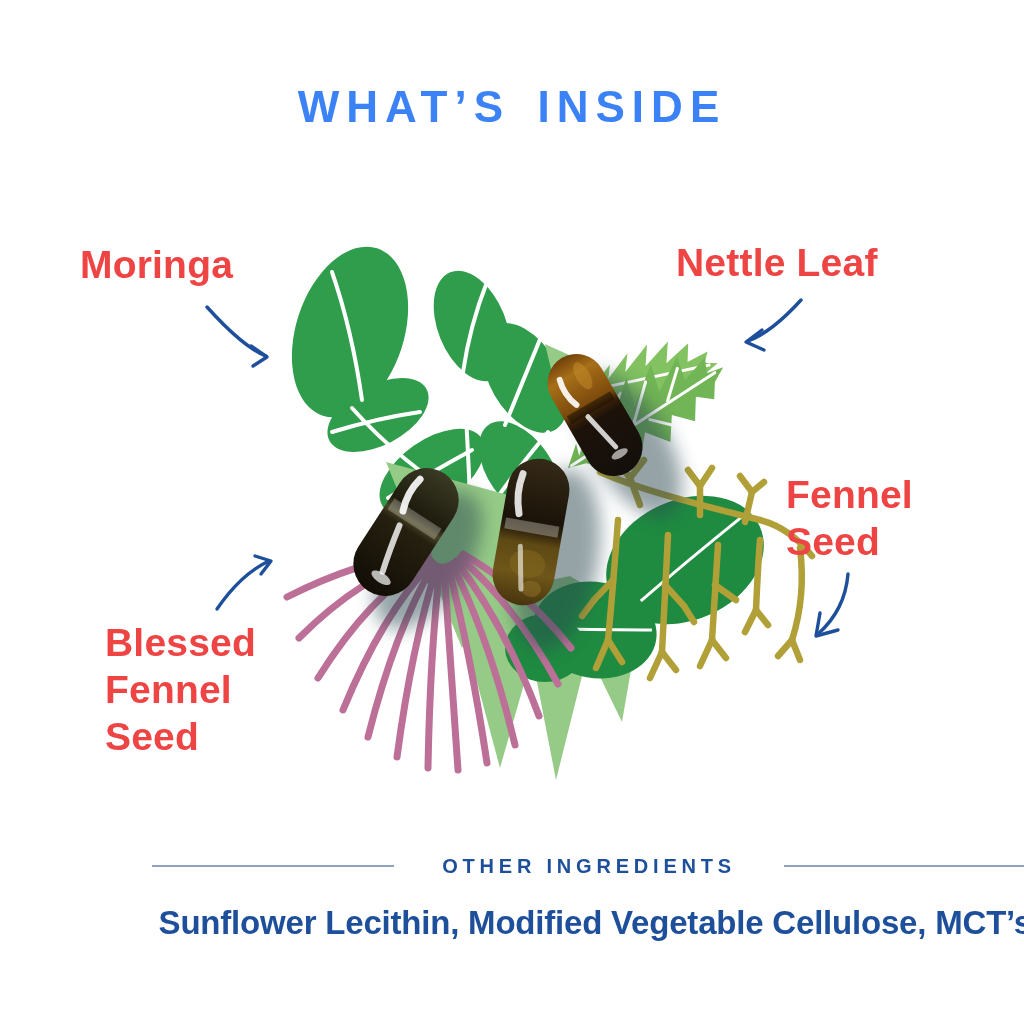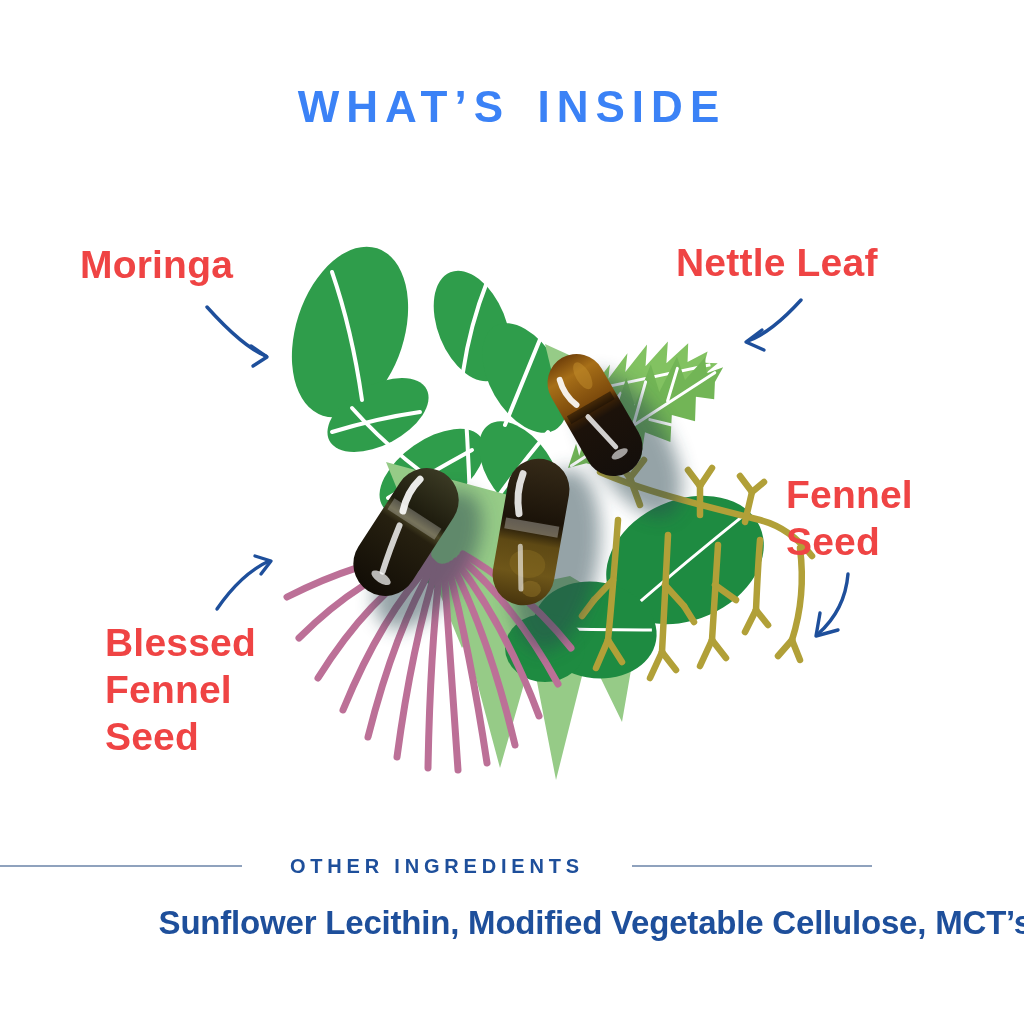--- a/index.html
+++ b/index.html
@@ -17,21 +17,21 @@
     position:absolute;color:#ef4444;font-weight:bold;font-size:39px;
     line-height:1.2;letter-spacing:0.2px;
   }
   .label span{display:block;}
   .label-moringa{left:80px;top:242px;}
   .label-nettle{left:676px;top:240px;}
   .label-fennel{left:786px;top:472px;}
   .label-thistle{left:105px;top:620px;}
   .footer-divider-row{
     position:absolute;left:0;top:853px;width:1024px;height:26px;
-    display:flex;align-items:center;justify-content:flex-start;
+    display:flex;align-items:center;justify-content:flex-end;
   }
   .divider-line{height:2px;background:#8fa2bd;flex:0 0 auto;}
   .divider-left{width:242px;margin-right:48px;}
   .divider-right{width:240px;margin-left:48px;}
   .footer-heading{
     color:#1e4f9b;font-weight:bold;font-size:20px;letter-spacing:0.24em;
     white-space:nowrap;
   }
   .footer-ingredients{
     position:absolute;left:0;top:896px;width:1024px;text-align:right;

